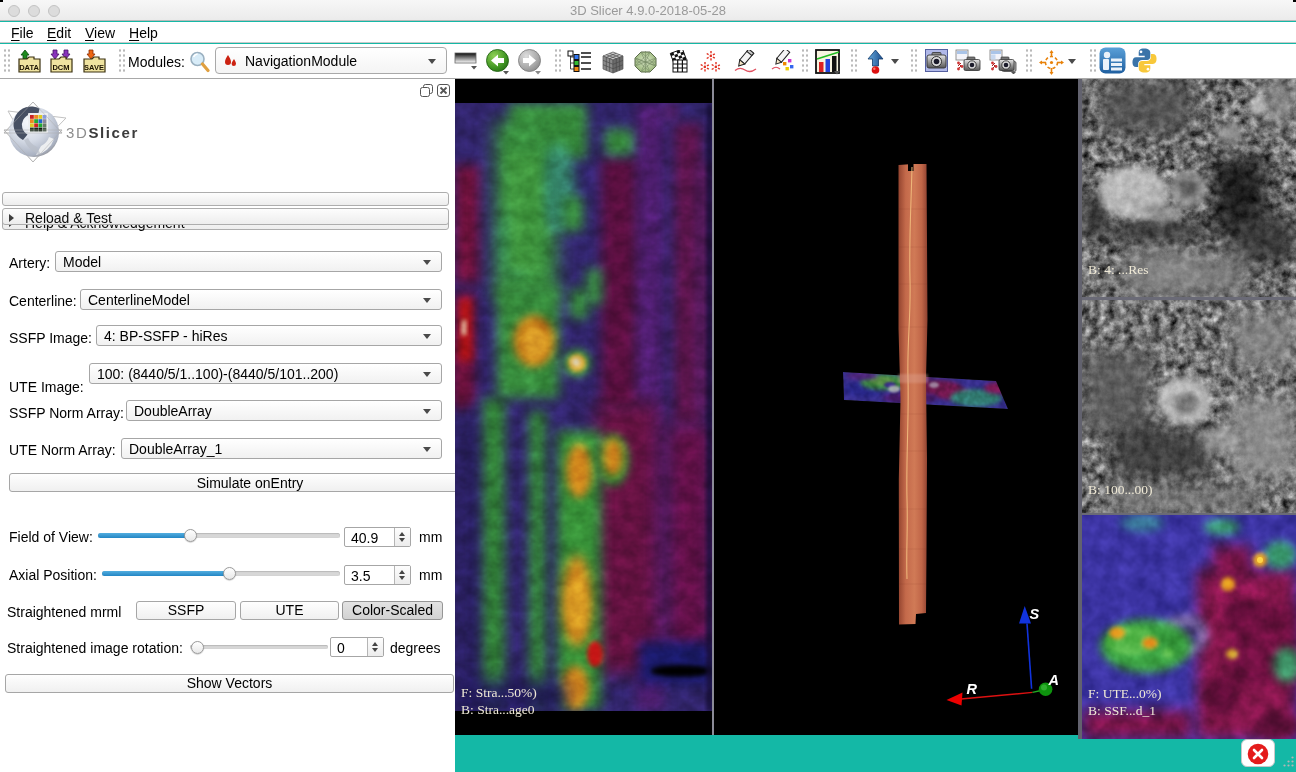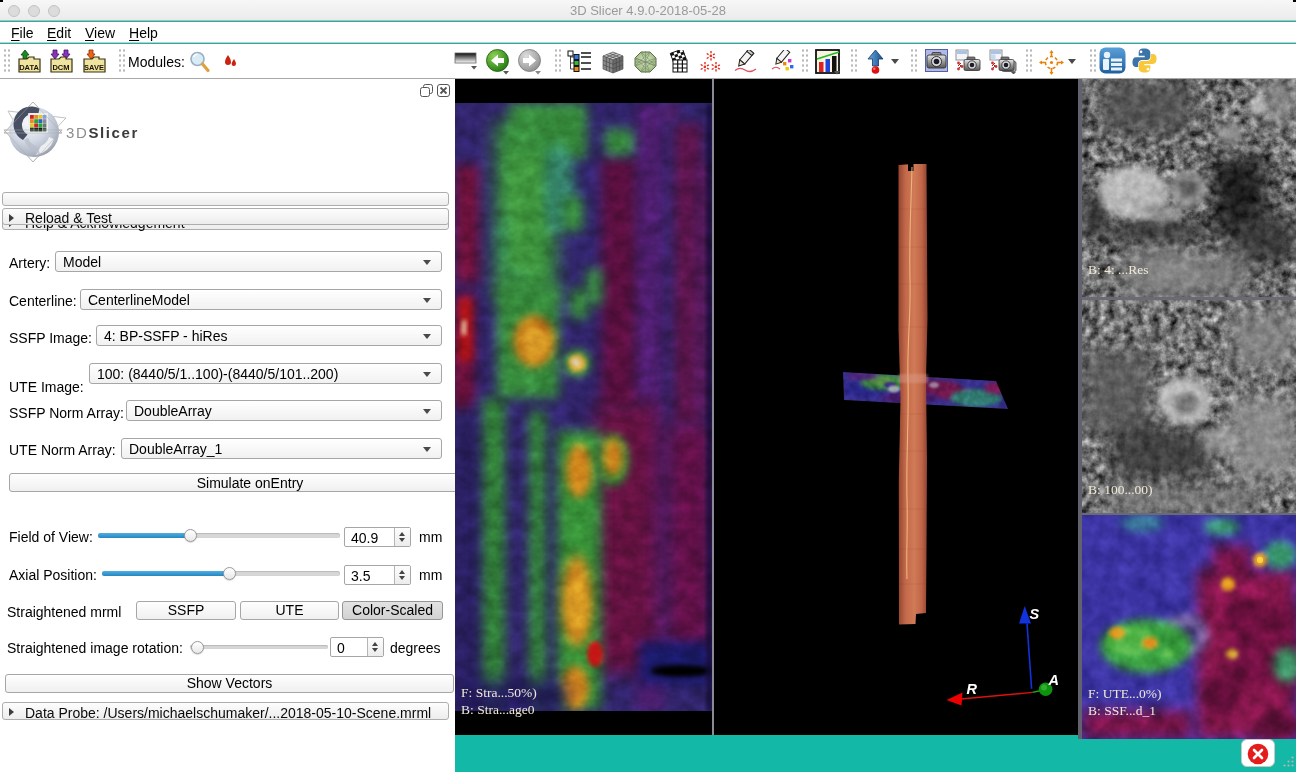--- a/index.html
+++ b/index.html
@@ -100,20 +100,24 @@
   <div id="toolbar">
     <div class="grip" style="left:3px;"></div>
     <div class="grip" style="left:118px;"></div>
     <div class="grip" style="left:554px;"></div>
     <div class="grip" style="left:801px;"></div>
     <div class="grip" style="left:850px;"></div>
     <div class="grip" style="left:910px;"></div>
     <div class="grip" style="left:1025px;"></div>
     <div class="grip" style="left:1089px;"></div>
     <span id="modlabel">Modules:</span>
+    <div id="modcombo">
+      <span>NavigationModule</span>
+      <div class="carrow" style="right:10px; top:11px;"></div>
+    </div>
 
     <svg class="ticon" style="left:17px;" width="25" height="26" viewBox="0 0 25 26">
       <polygon points="8,1 12,6 10,6 10,10 6,10 6,6 4,6" fill="#1d8a1d" stroke="#0a4a0a" stroke-width="0.8"></polygon>
       <path d="M2,10 h8 l2,-2 h5 v2 h6 v13 H2 z" fill="#efe3a0" stroke="#3a3010" stroke-width="1.2"></path>
       <text x="12" y="21" font-size="7.5" font-weight="bold" text-anchor="middle" fill="#1a1200">DATA</text>
     </svg>
     <svg class="ticon" style="left:49px;" width="25" height="26" viewBox="0 0 25 26">
       <polygon points="6,1 6,5 4,5 8,10 12,5 10,5 10,1" fill="#8833bb" stroke="#441166" stroke-width="0.8" transform="translate(-2,0)"></polygon>
       <polygon points="6,1 6,5 4,5 8,10 12,5 10,5 10,1" fill="#8833bb" stroke="#441166" stroke-width="0.8" transform="translate(9,0)"></polygon>
       <path d="M2,10 h8 l2,-2 h5 v2 h6 v13 H2 z" fill="#efe3a0" stroke="#3a3010" stroke-width="1.2"></path>
@@ -508,24 +512,20 @@
     <div class="spin" style="left:330px; top:558px; width:54px;">
         <span class="val">0</span>
         <div class="btns">
           <div class="up"></div>
           <div class="dn"></div>
         </div>
       </div>
     <span class="flabel" style="left:390px; top:561px;">degrees</span>
 
     <div class="btn" style="left:5px; top:595px; width:449px; padding-top:0;">Show Vectors</div>
-    <div class="colbar" style="top:623px; height:18px;">
-        <div class="tri" style="top:5px;"></div>
-        <div class="txt" style="top:2px;">Data Probe: /Users/michaelschumaker/...2018-05-10-Scene.mrml</div>
-      </div>
   </div>
 
   <div id="midpane">
     <svg width="257" height="608" viewBox="0 0 257 608" style="position:absolute;left:0;top:24px;">
       <defs>
         <filter color-interpolation-filters="sRGB" id="mb9" x="-60%" y="-60%" width="220%" height="220%">
             <feGaussianBlur stdDeviation="9"></feGaussianBlur>
           </filter>
         <filter color-interpolation-filters="sRGB" id="mb6" x="-60%" y="-60%" width="220%" height="220%">
             <feGaussianBlur stdDeviation="6"></feGaussianBlur>

